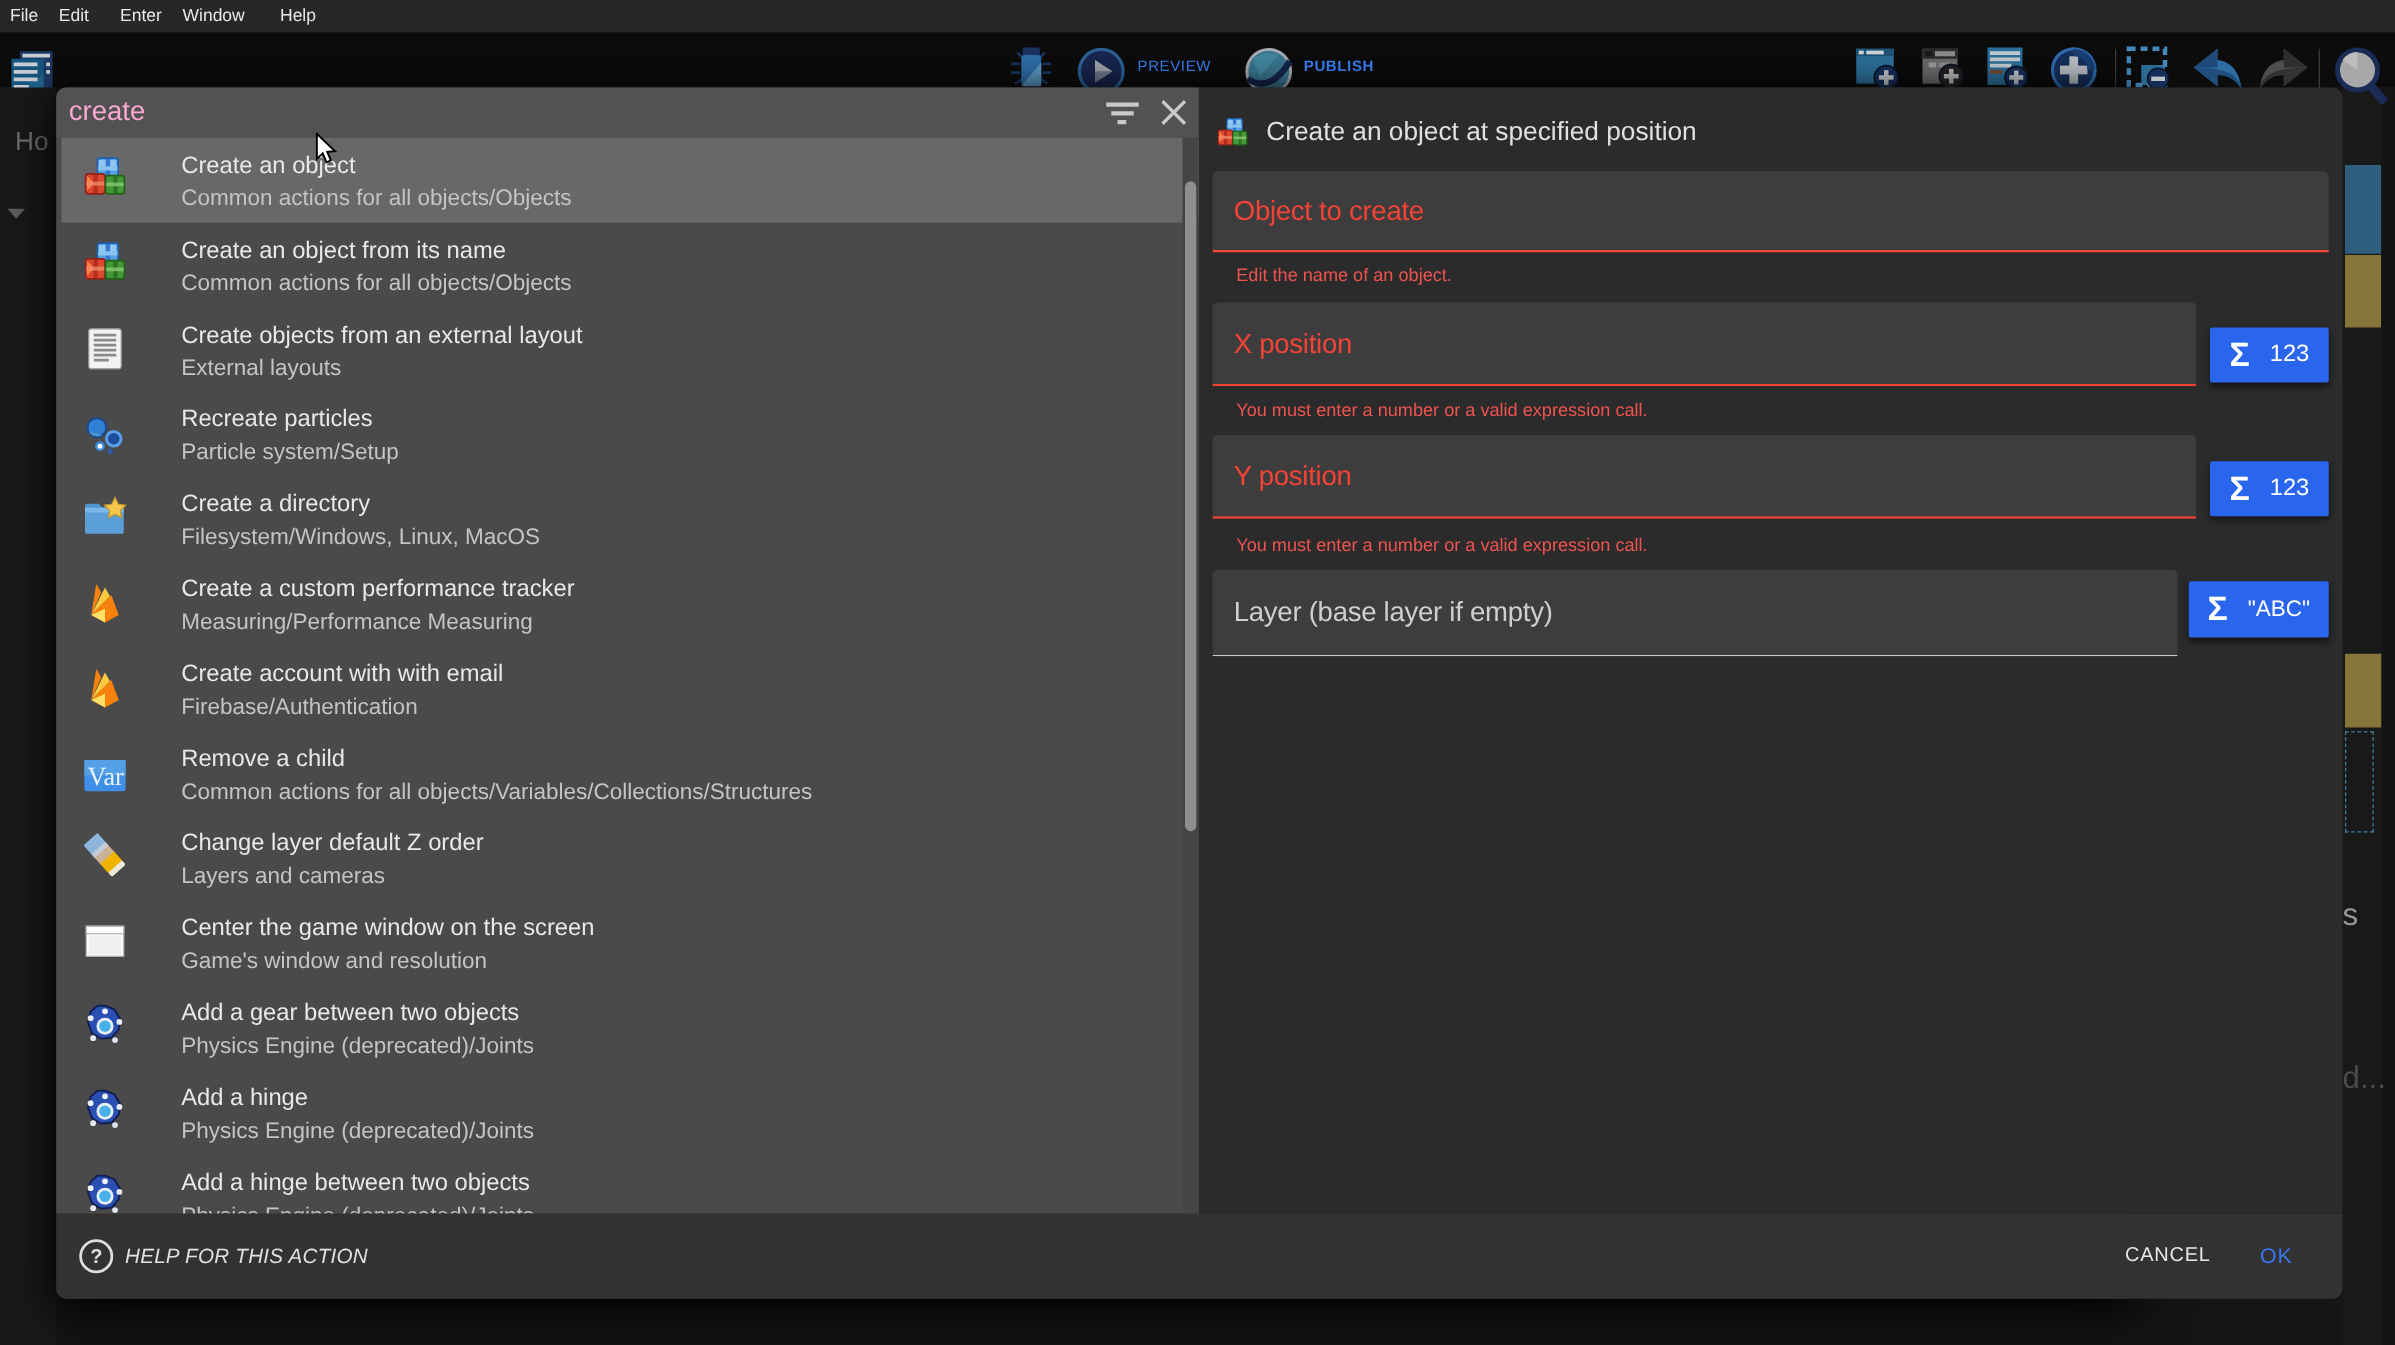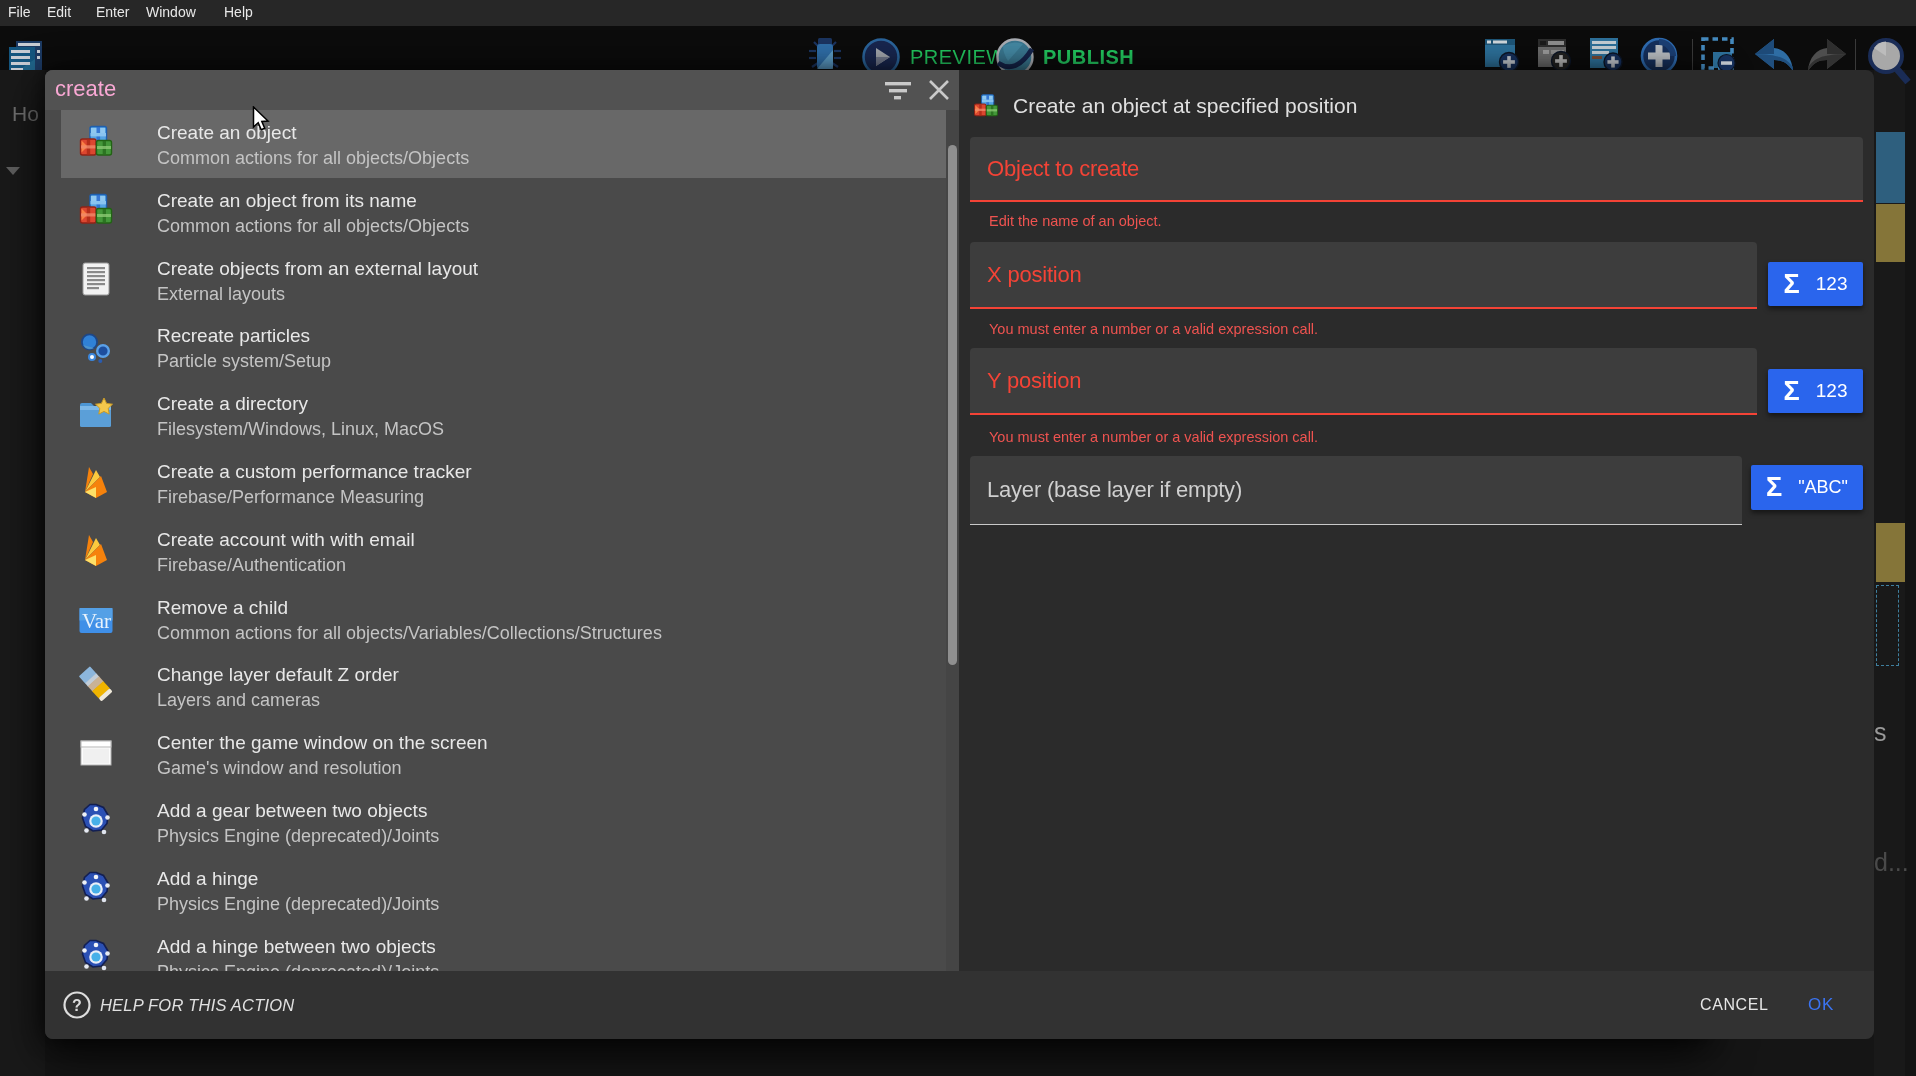--- a/index.html
+++ b/index.html
@@ -1,27 +1,27 @@
 <!DOCTYPE html>
 <html><head>
 <meta charset="utf-8">
 <style>
   html,body{margin:0;padding:0;}
   body{width:1916px;height:1076px;background:#151515;font-family:"Liberation Sans",sans-serif;position:relative;overflow:hidden;}
   .abs{position:absolute;}
   #menubar{left:0;top:0;width:1916px;height:26px;background:#272727;color:#e8e8e8;font-size:14px;}
   #menubar span{position:absolute;top:4px;}
   #toolbar{left:0;top:26px;width:1916px;height:44px;background:#0c0c0c;}
-  .tbtxt{position:absolute;color:#22c55e;font-size:20px;letter-spacing:0.5px;}
+  .tbtxt{position:absolute;color:#3b82f6;font-size:12px;letter-spacing:0.5px;}
   #dialog{left:45px;top:70px;width:1662px;height:969px;background:#2b2b2b;border-radius:8px;box-shadow:0 14px 45px rgba(0,0,0,0.8),0 0 20px rgba(0,0,0,0.55);}
   #leftpanel{left:0;top:0;width:914px;height:901px;background:#4a4a4a;border-radius:8px 0 0 0;overflow:hidden;}
   #titlebar{left:0;top:0;width:914px;height:40px;background:#525252;}
   #titlebar .t{position:absolute;left:10px;top:6px;font-size:22px;color:#f9a8d4;}
   #list{left:0;top:40px;width:914px;height:861px;overflow:hidden;}
-  .item{position:absolute;left:16px;width:901px;height:67.8px;padding-left:10px;}
+  .item{position:absolute;left:4px;width:901px;height:67.8px;padding-left:10px;}
   .item.sel{background:#686868;}
   .icon{position:absolute;left:16px;top:14px;width:38px;height:38px;}
   .ttl{position:absolute;left:96px;top:12px;font-size:19px;color:#e8e8e8;white-space:nowrap;}
   .sub{position:absolute;left:96px;top:38px;font-size:18px;color:#c4c4c4;white-space:nowrap;}
   #strack{left:901px;top:40px;width:13px;height:861px;background:#454545;}
   #sthumb{left:903px;top:75px;width:9px;height:520px;background:#8f8f8f;border-radius:4.5px;}
   #rpanel{left:914px;top:0;width:915px;height:901px;background:#2b2b2b;border-radius:0 8px 0 0;}
   .rp{position:absolute;}
   #rtitle{left:54px;top:24px;font-size:21px;color:#e0e0e0;}
   .fbox{position:absolute;background:#3d3d3d;border-radius:4px 4px 0 0;}
@@ -289,21 +289,21 @@
           <div class="sub">Filesystem/Windows, Linux, MacOS</div>
         </div>
 <div class="item" style="top:339.0px">
           <div class="icon"><svg width="38" height="38" viewBox="0 0 38 38">
 <path d="M8 29 L12 4 L16 11 Z" fill="#f6820c"></path>
 <path d="M8 29 L19 7 L23 14 Z" fill="#fcca3f"></path>
 <path d="M8 29 L24 13 L30 29 L19 35 Z" fill="#f6820c"></path>
 <path d="M8 29 L19 24 L19 35 Z" fill="#fde068"></path>
 </svg></div>
           <div class="ttl">Create a custom performance tracker</div>
-          <div class="sub">Firebase/Performance Measuring</div>
+          <div class="sub">Measuring/Performance Measuring</div>
         </div>
 <div class="item" style="top:406.8px">
           <div class="icon"><svg width="38" height="38" viewBox="0 0 38 38">
 <path d="M8 29 L12 4 L16 11 Z" fill="#f6820c"></path>
 <path d="M8 29 L19 7 L23 14 Z" fill="#fcca3f"></path>
 <path d="M8 29 L24 13 L30 29 L19 35 Z" fill="#f6820c"></path>
 <path d="M8 29 L19 24 L19 35 Z" fill="#fde068"></path>
 </svg></div>
           <div class="ttl">Create account with with email</div>
           <div class="sub">Firebase/Authentication</div>

